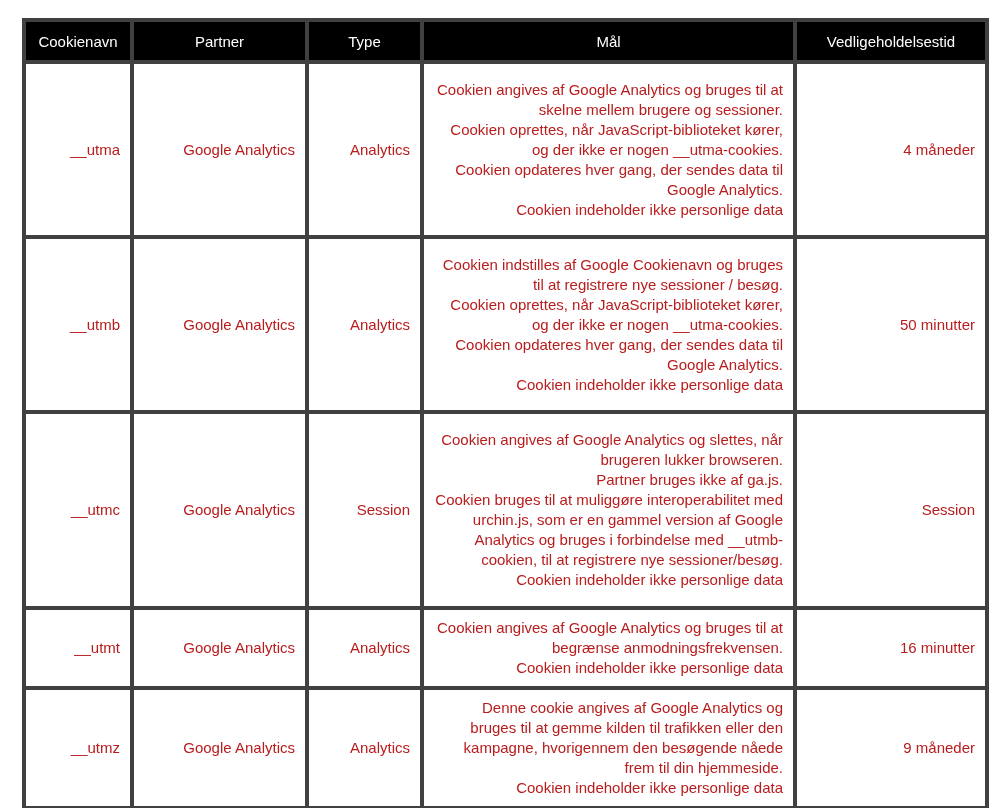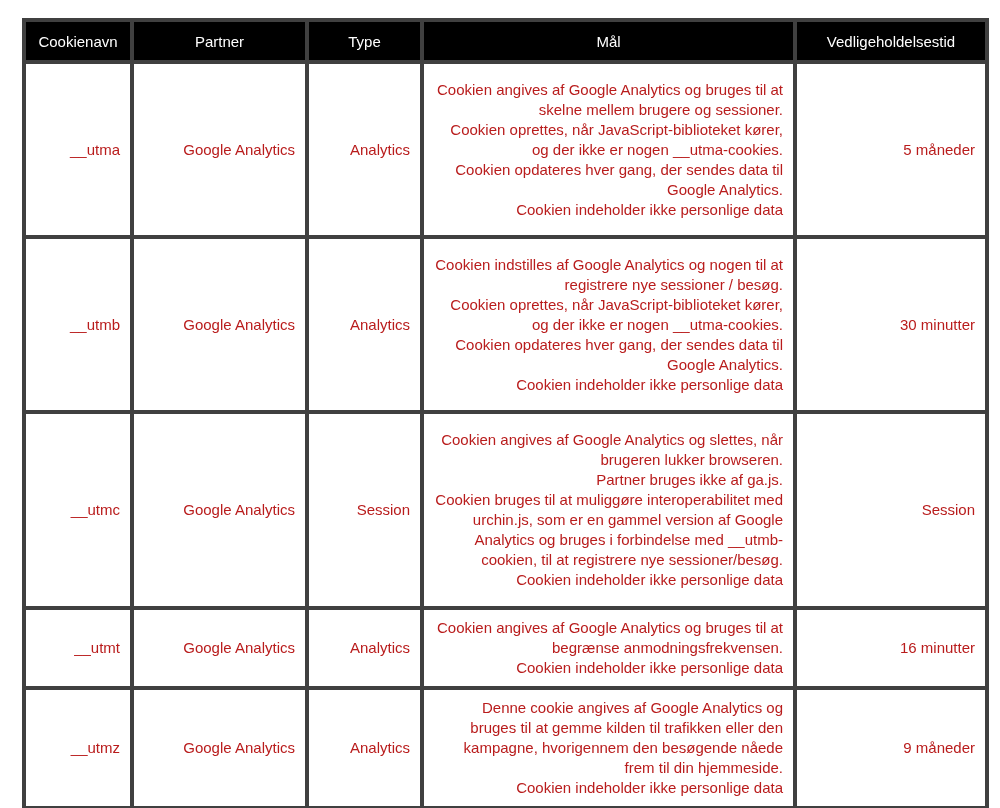--- a/index.html
+++ b/index.html
@@ -80,33 +80,33 @@
       <tr class="row-1">
         <td class="name-cell">__utma</td>
         <td class="partner-cell">Google Analytics</td>
         <td class="type-cell">Analytics</td>
         <td class="purpose-cell">
           <div>Cookien angives af Google Analytics og bruges til at skelne mellem brugere og sessioner.</div>
           <div>Cookien oprettes, når JavaScript-biblioteket kører, og der ikke er nogen __utma-cookies.</div>
           <div>Cookien opdateres hver gang, der sendes data til Google Analytics.</div>
           <div>Cookien indeholder ikke personlige data</div>
         </td>
-        <td class="duration-cell">5 måneder</td>
+        <td class="duration-cell">4 måneder</td>
       </tr>
       <tr class="row-2">
         <td class="name-cell">__utmb</td>
         <td class="partner-cell">Google Analytics</td>
         <td class="type-cell">Analytics</td>
         <td class="purpose-cell">
-          <div>Cookien indstilles af Google Analytics og nogen til at registrere nye sessioner / besøg.</div>
+          <div>Cookien indstilles af Google Cookienavn og bruges til at registrere nye sessioner / besøg.</div>
           <div>Cookien oprettes, når JavaScript-biblioteket kører, og der ikke er nogen __utma-cookies.</div>
           <div>Cookien opdateres hver gang, der sendes data til Google Analytics.</div>
           <div>Cookien indeholder ikke personlige data</div>
         </td>
-        <td class="duration-cell">30 minutter</td>
+        <td class="duration-cell">50 minutter</td>
       </tr>
       <tr class="row-3">
         <td class="name-cell">__utmc</td>
         <td class="partner-cell">Google Analytics</td>
         <td class="type-cell">Session</td>
         <td class="purpose-cell">
           <div>Cookien angives af Google Analytics og slettes, når brugeren lukker browseren.</div>
           <div>Partner bruges ikke af ga.js.</div>
           <div>Cookien bruges til at muliggøre interoperabilitet med urchin.js, som er en gammel version af Google Analytics og bruges i forbindelse med __utmb-cookien, til at registrere nye sessioner/besøg.</div>
           <div>Cookien indeholder ikke personlige data</div>

